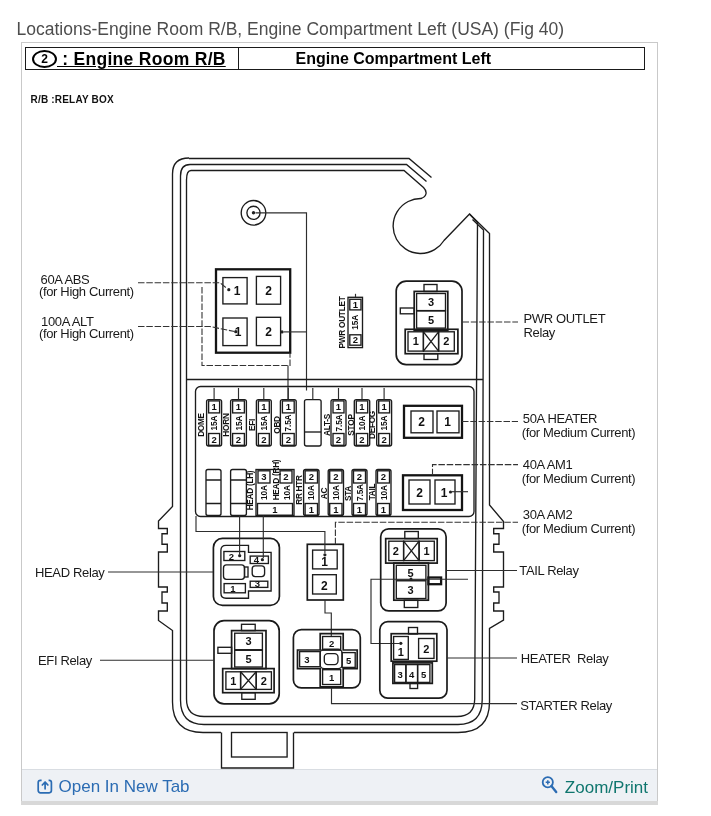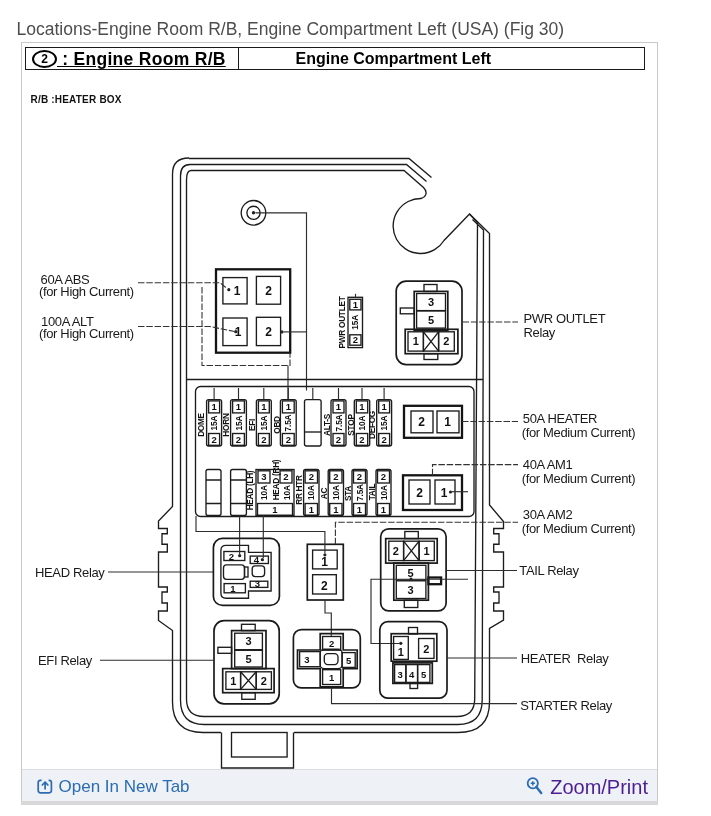--- a/index.html
+++ b/index.html
@@ -7,52 +7,52 @@
   .title{position:absolute;left:16.5px;top:19px;font-size:17.5px;color:#4d4d4d;white-space:nowrap;letter-spacing:0px;}
   .panel{position:absolute;left:21px;top:42px;width:635px;height:757px;border:1px solid #c9c9c9;background:#fff;}
   .hdr{position:absolute;left:3px;top:3.5px;width:618px;height:21px;border:1.6px solid #1a1a1a;}
   .hdrtext{position:absolute;left:6px;top:1px;font-size:17.5px;font-weight:bold;color:#000;white-space:nowrap;letter-spacing:0.3px;text-decoration:underline;}
   .circ2{display:inline-block;width:21px;height:14px;border:2px solid #000;border-radius:50%;font-size:12px;line-height:14px;text-align:center;vertical-align:2px;letter-spacing:0;}
   .hdiv{position:absolute;left:211.5px;top:0px;width:1.7px;height:21px;background:#1a1a1a;}
   .hdr2{position:absolute;left:241.5px;top:2.5px;font-size:16px;font-weight:bold;color:#000;white-space:nowrap;padding-left:28px;}
   .rb{position:absolute;left:8.5px;top:51px;font-size:10px;font-weight:bold;color:#111;letter-spacing:0.2px;}
   .foot{position:absolute;left:0px;top:726px;width:635px;height:31px;background:#eef1f5;border-top:1px solid #d9dde2;text-decoration:underline;}
   .foot .left{position:absolute;left:14.5px;top:7px;color:#2b6cb3;font-size:17px;}
-  .foot .right{position:absolute;right:9px;top:5.5px;color:#4c1d95;font-size:20px;}
+  .foot .right{position:absolute;right:9px;top:5.5px;color:#0f766e;font-size:17px;}
   .ficon{vertical-align:-2px;margin-right:6px;}
   .shadow{position:absolute;left:21px;top:800.5px;width:637px;height:4.5px;background:#d8d8d8;}
   svg.diag{position:absolute;left:0;top:0;}
   svg.diag *{vector-effect:none;}
   .ln{stroke:#1c1c1c;stroke-width:1.35;fill:none;}
   .th{stroke:#141414;stroke-width:2.3;fill:none;}
   .md{stroke:#1a1a1a;stroke-width:1.7;fill:none;}
   .wire{stroke:#2e2e2e;stroke-width:1.15;fill:none;}
   .dsh{stroke:#333;stroke-width:1.1;fill:none;stroke-dasharray:6.5,1.8;}
   text{fill:#111;font-family:"Liberation Sans",sans-serif;}
   .lb{font-size:13px;fill:#1a1a1a;letter-spacing:-0.35px;}
   .fn{font-size:8.3px;font-weight:bold;letter-spacing:-0.3px;}
   .fa{font-size:8.4px;font-weight:bold;letter-spacing:-0.2px;}
   .n9{font-size:9.5px;font-weight:bold;}
   .n11{font-size:11px;font-weight:bold;}
   .n12{font-size:12px;font-weight:bold;}
 </style>
 </head>
 <body>
 
-<div class="title">Locations-Engine Room R/B, Engine Compartment Left (USA) (Fig 30)</div>
+<div class="title">Locations-Engine Room R/B, Engine Compartment Left (USA) (Fig 40)</div>
 
 <div class="panel">
 
   <div class="hdr">
     <div class="hdrtext"><span class="circ2">2</span>&nbsp;: Engine Room R/B</div>
     <div class="hdiv"></div>
     <div class="hdr2">Engine Compartment Left</div>
   </div>
 
-  <div class="rb">R/B :HEATER BOX</div>
+  <div class="rb">R/B :RELAY BOX</div>
 
   <div class="foot">
     <div class="left"><svg class="ficon" width="16" height="16" viewBox="0 0 16 16">
           <rect x="1.2" y="2.4" width="13.2" height="12.4" rx="2.2" fill="none" stroke="#2b6cb3" stroke-width="1.7"></rect>
           <rect x="4.6" y="0" width="7" height="4.8" fill="#eef1f5"></rect>
           <path d="M8.1 10.8 L8.1 4.4 M5.3 7 L8.1 4 L10.9 7" fill="none" stroke="#2b6cb3" stroke-width="1.7" stroke-linecap="round" stroke-linejoin="round"></path>
         </svg>Open In New Tab</div>
     <div class="right"><svg class="ficon" width="18" height="20" viewBox="0 0 18 20" style="vertical-align:-3px;">
           <circle cx="6.8" cy="6.3" r="5.1" fill="none" stroke="#2b6cb3" stroke-width="1.8"></circle>
           <path d="M6.8 4.2 L6.8 8.4 M4.7 6.3 L8.9 6.3" stroke="#2b6cb3" stroke-width="1.5"></path>

